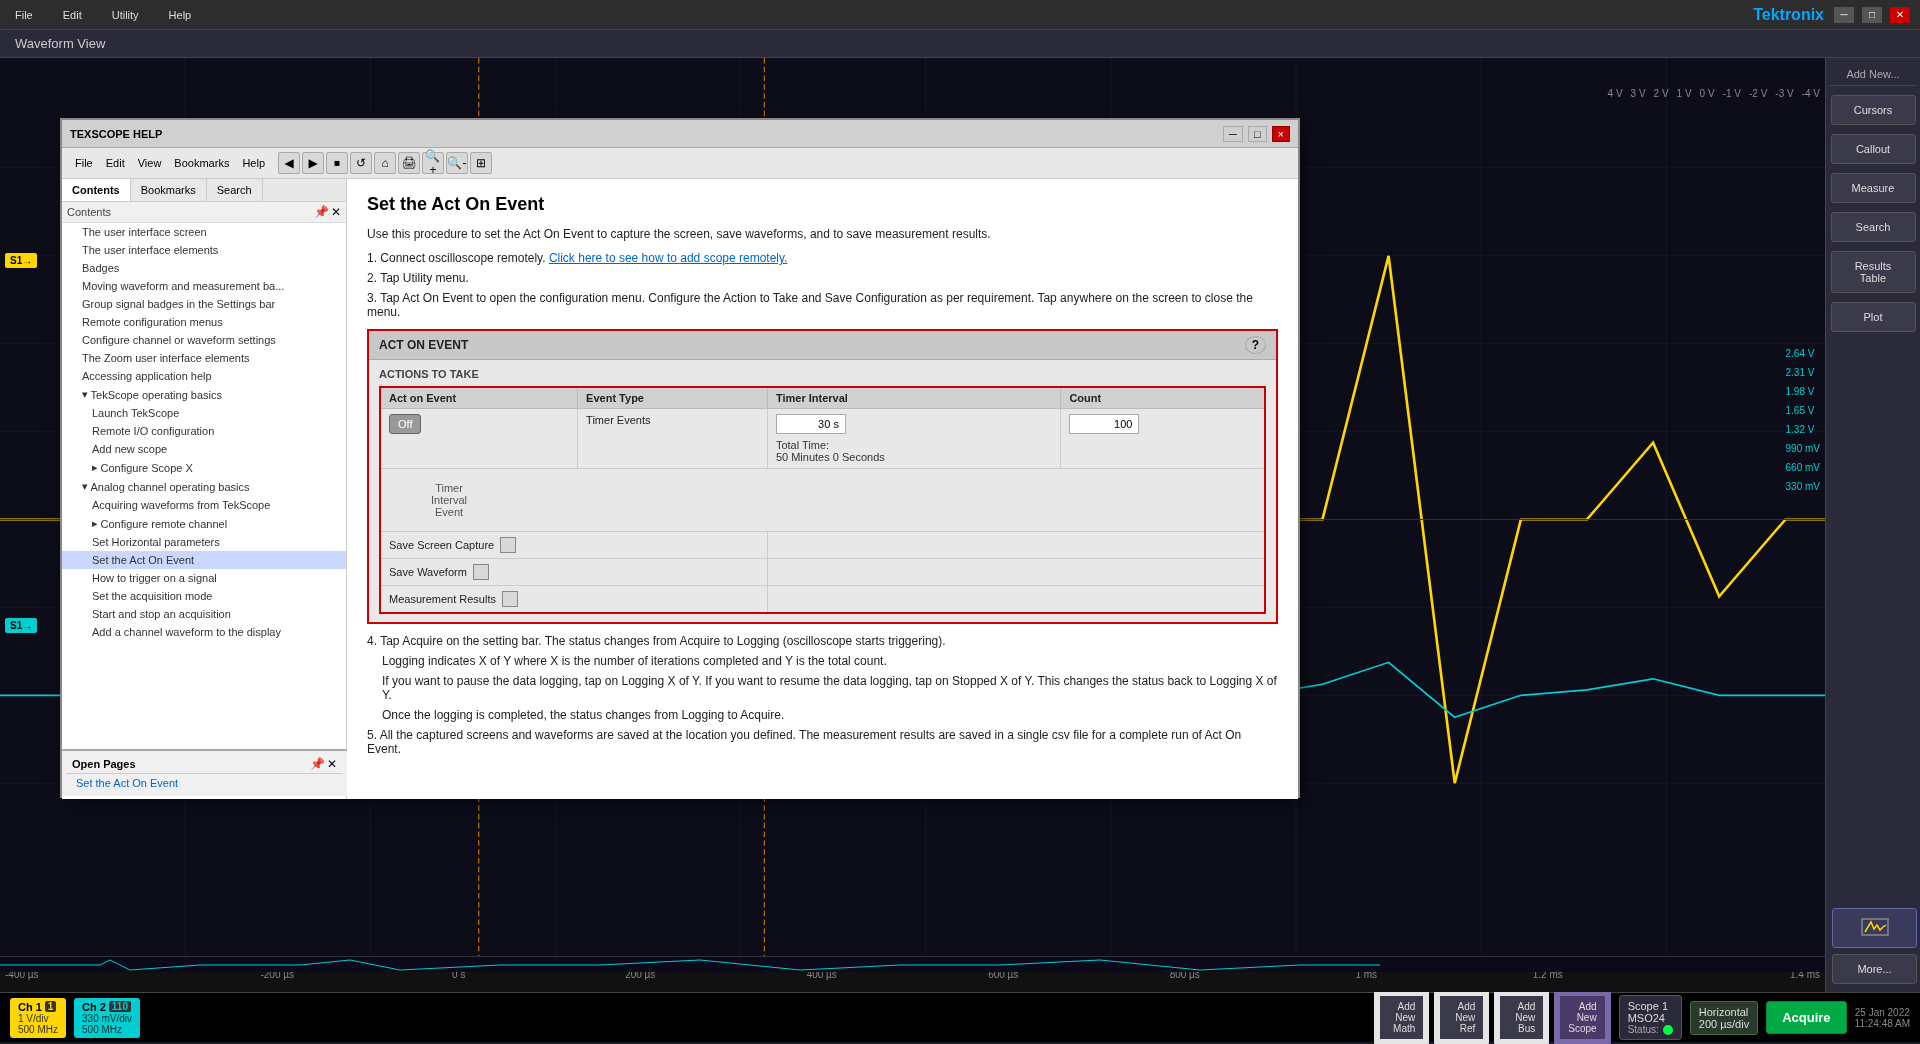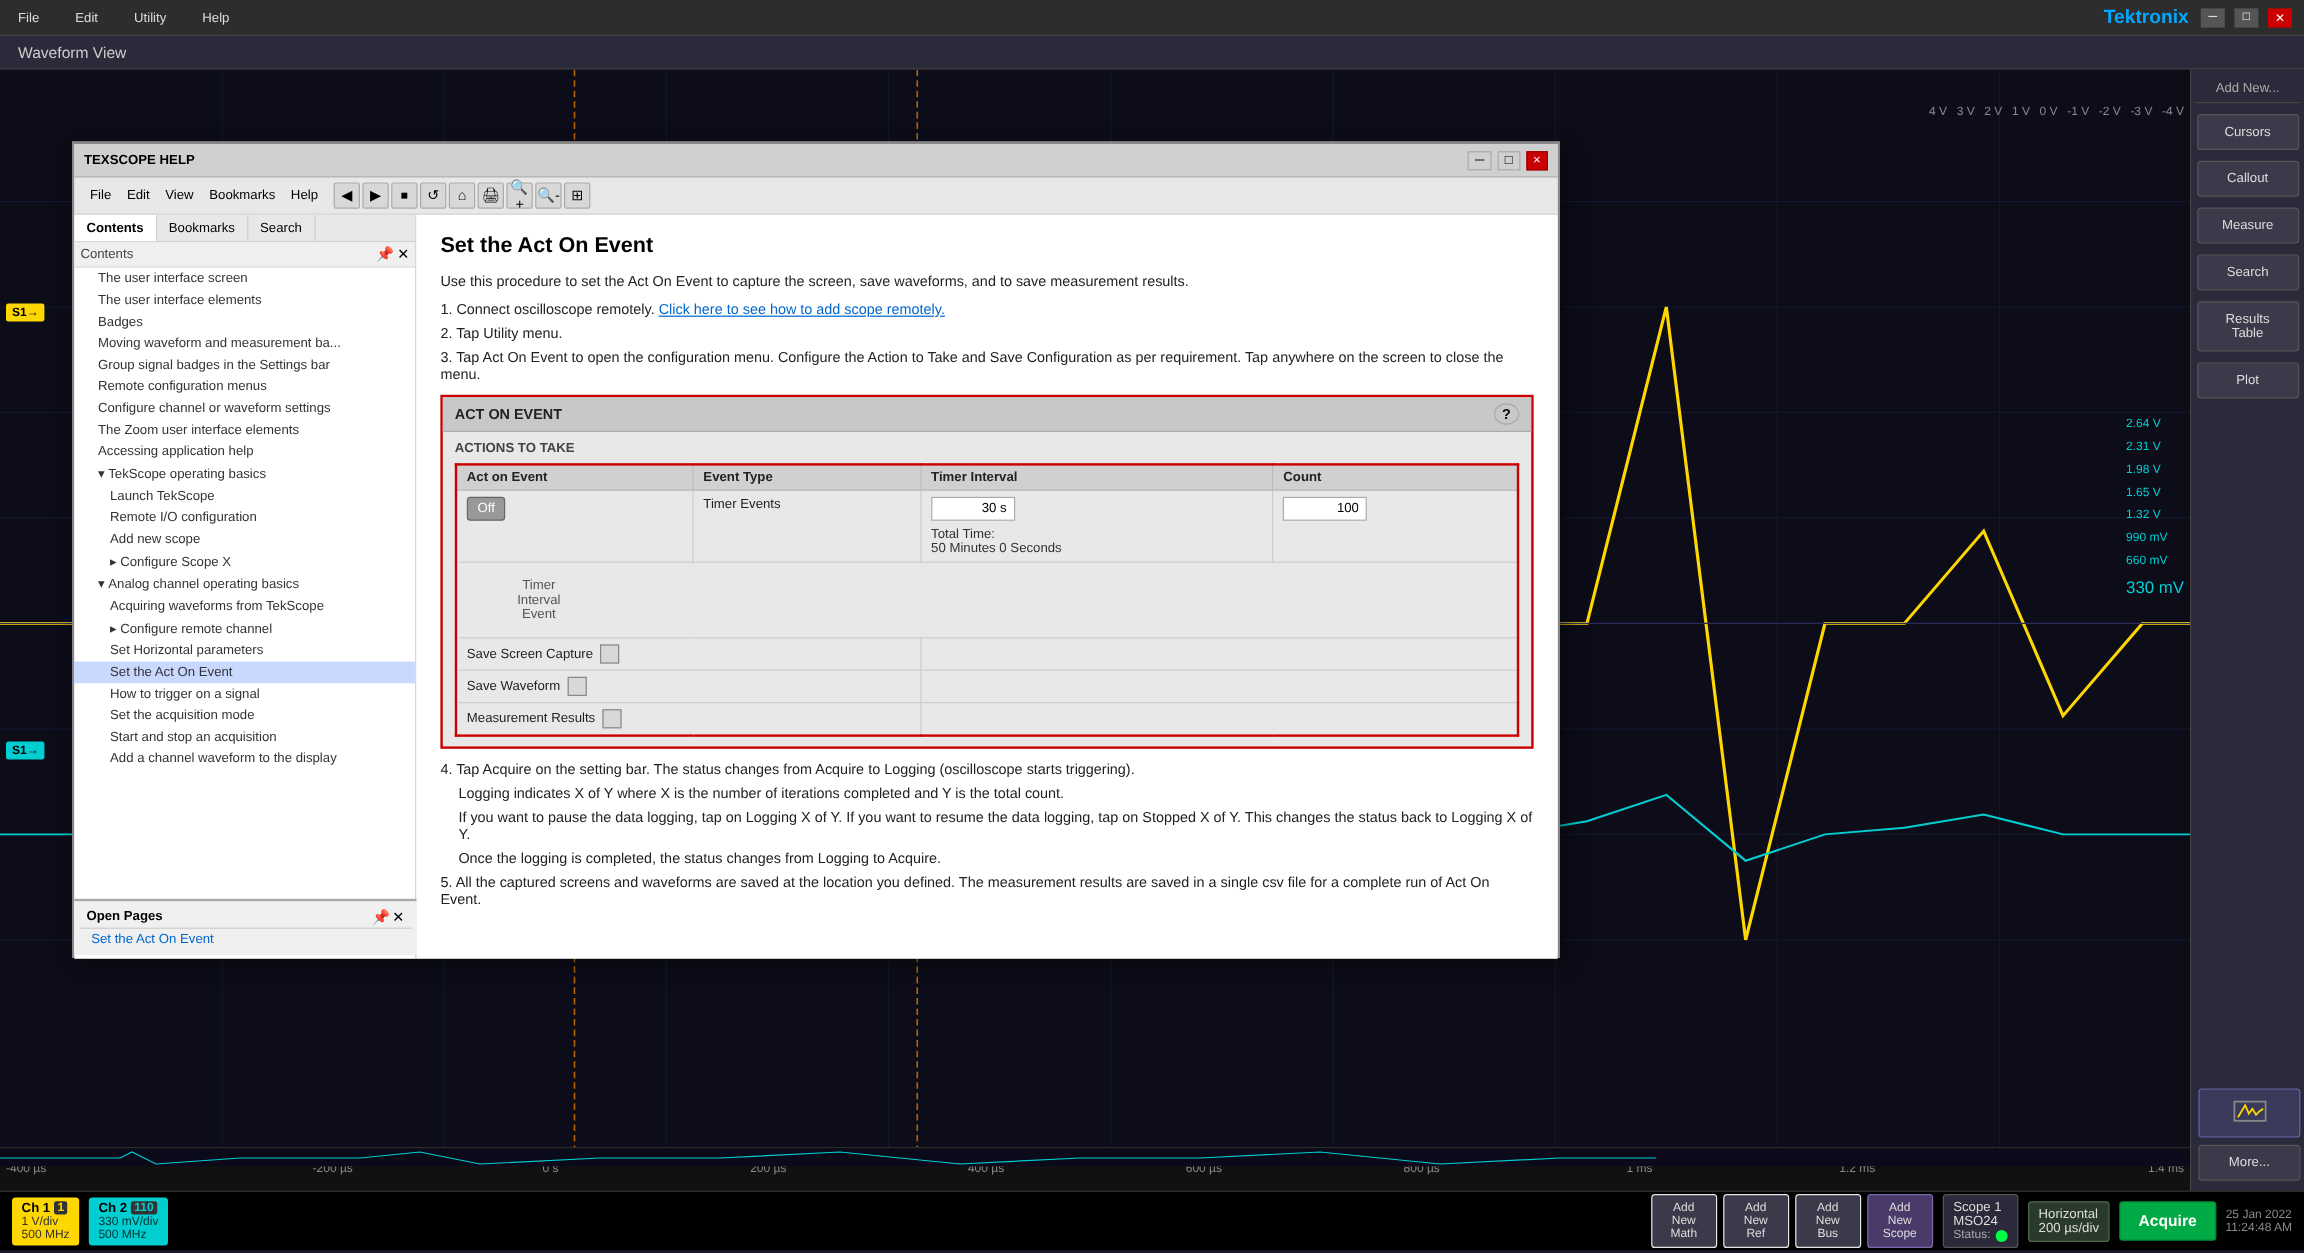--- a/index.html
+++ b/index.html
@@ -81,21 +81,21 @@
     #save-config-row { display: flex; align-items: center; gap: 5px; padding: 5px 0; }
     .arrow-btn { background: #888; color: #fff; border: none; padding: 6px 10px; cursor: pointer; font-size: 14px; }
     
     
     #open-pages { background: #f0f0f0; border-top: 2px solid #aaa; padding: 4px; }
     #open-pages-header { display: flex; justify-content: space-between; align-items: center; padding: 2px 6px; font-size: 11px; font-weight: bold; border-bottom: 1px solid #ccc; }
     .open-page-item { padding: 3px 10px; font-size: 11px; color: #0066cc; cursor: pointer; }
     
     
     #statusbar { height: 50px; background: #1a1a2a; border-top: 1px solid #444; display: flex; align-items: center; padding: 0 10px; gap: 10px; }
-    .add-btn { background: #3a3a4a; border: 1px solid #e5e5e5; color: #ddd; padding: 5px 8px; font-size: 10px; cursor: pointer; text-align: center; min-width: 55px; border-radius: 3px; }
+    .add-btn { background: #3a3a4a; border: 6px solid #e5e5e5; color: #ddd; padding: 5px 8px; font-size: 10px; cursor: pointer; text-align: right; min-width: 55px; border-radius: 3px; }
     
     .scope-info { background: #2a2a3a; border: 1px solid #555; padding: 4px 10px; font-size: 11px; color: #ddd; border-radius: 3px; }
     .horizontal-info { background: #2a3a2a; border: 1px solid #555; padding: 4px 10px; font-size: 11px; color: #ddd; border-radius: 3px; }
     
     .acquire-btn { background: #00aa44; border: 1px solid #008833; color: #fff; padding: 8px 15px; font-size: 13px; font-weight: bold; cursor: pointer; border-radius: 3px; }
     
     .status-dot { width: 10px; height: 10px; background: #00ff44; border-radius: 50%; display: inline-block; }
     
     
     .waveform-svg { position: absolute; top: 0; left: 0; width: 100%; height: 100%; }
@@ -172,21 +172,21 @@
     </div>
 
     <div style="position:absolute; right: 5px; top: 290px; display:flex; flex-direction:column; gap:8px;">
       <span style="font-size:10px;color:#00CED1;">2.64 V</span>
       <span style="font-size:10px;color:#00CED1;">2.31 V</span>
       <span style="font-size:10px;color:#00CED1;">1.98 V</span>
       <span style="font-size:10px;color:#00CED1;">1.65 V</span>
       <span style="font-size:10px;color:#00CED1;">1.32 V</span>
       <span style="font-size:10px;color:#00CED1;">990 mV</span>
       <span style="font-size:10px;color:#00CED1;">660 mV</span>
-      <span style="font-size:14px;color:#00CED1;">330 mV</span>
+      <span style="font-size:10px;color:#00CED1;">330 mV</span>
     </div>
 
     <div style="position:absolute; left:5px; top:195px; background:#FFD700; color:#000; font-size:10px; font-weight:bold; padding:2px 5px; border-radius:2px;">S1→</div>
     <div style="position:absolute; left:5px; top:560px; background:#00CED1; color:#000; font-size:10px; font-weight:bold; padding:2px 5px; border-radius:2px;">S1→</div>
 
     <div id="time-axis" style="position:absolute; bottom:0; left:0; right:0; height:36px; background:#111; display:flex; align-items:center; padding:0 5px; font-size:10px; color:#888; border-top:1px solid #333;">
       <span style="flex:1;text-align:left;">-400 µs</span>
       <span style="flex:1;text-align:center;">-200 µs</span>
       <span style="flex:1;text-align:center;">0 s</span>
       <span style="flex:1;text-align:center;">200 µs</span>

